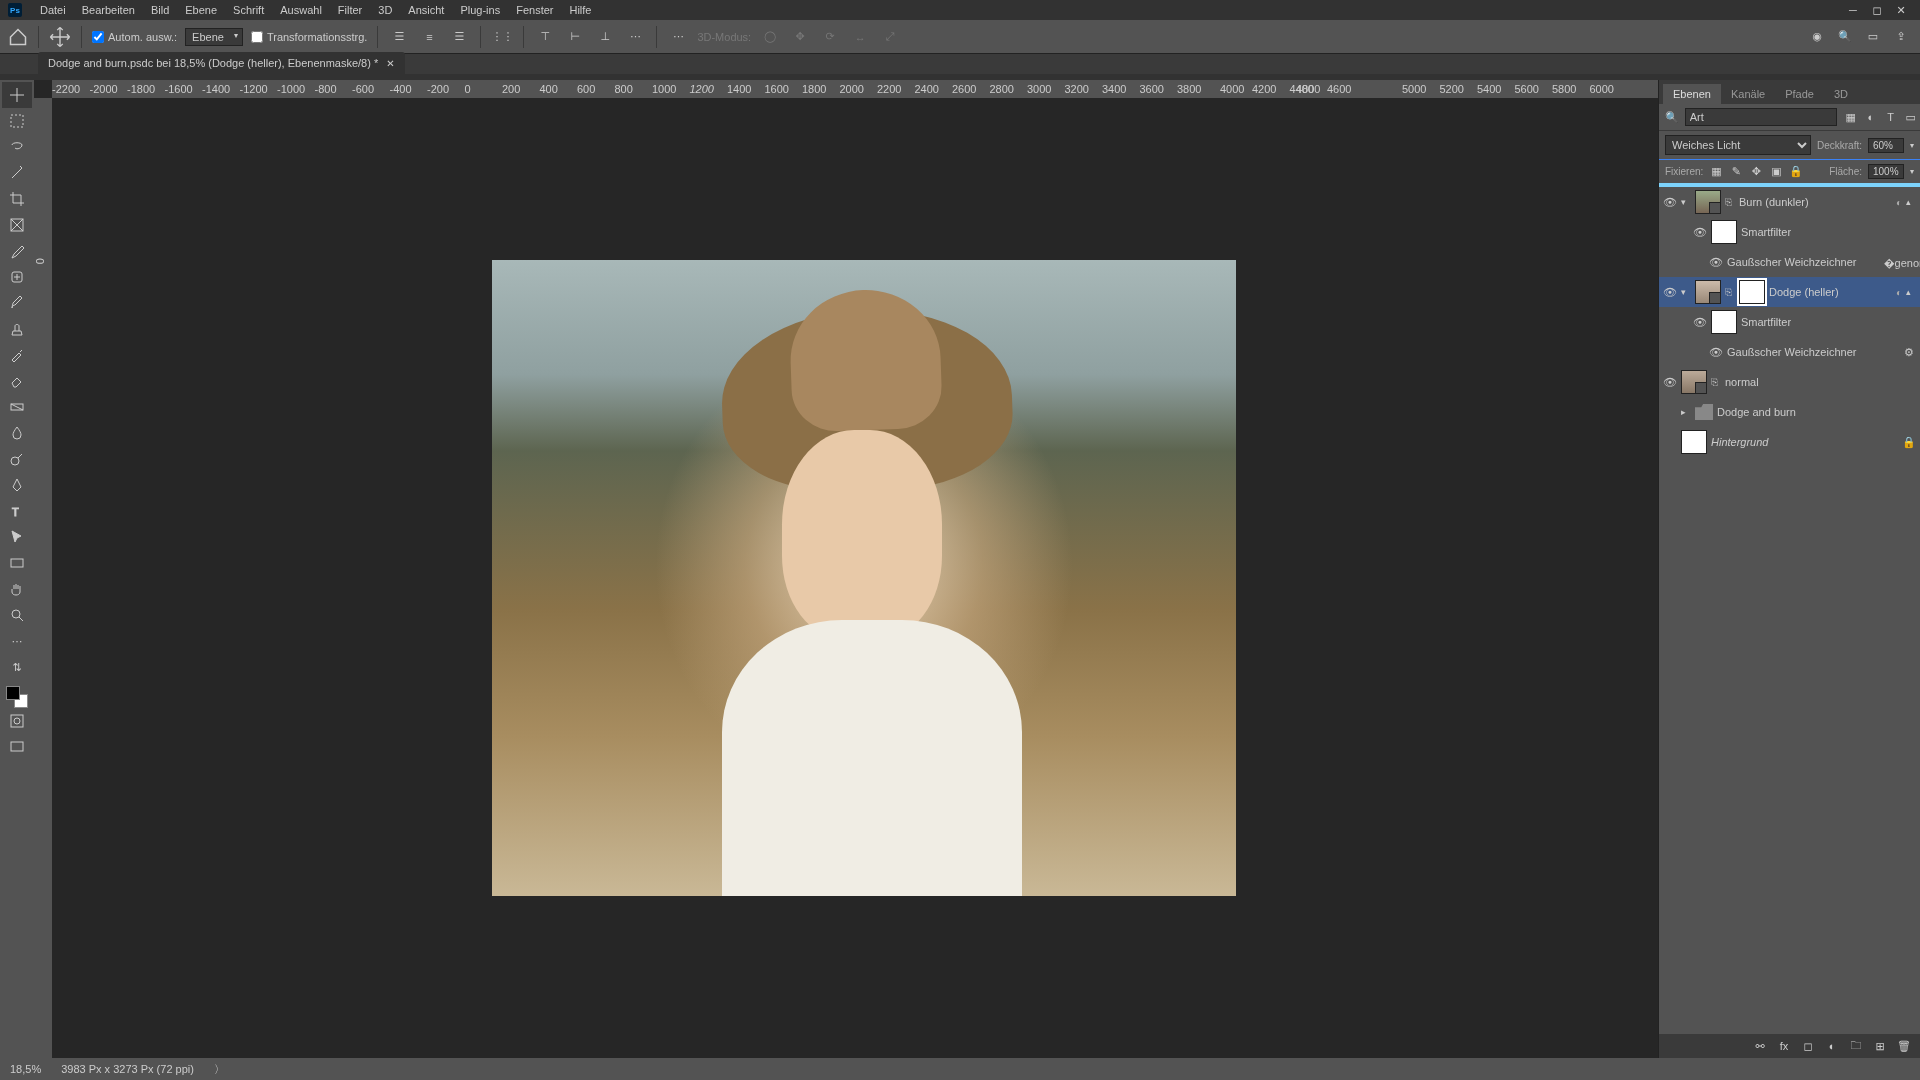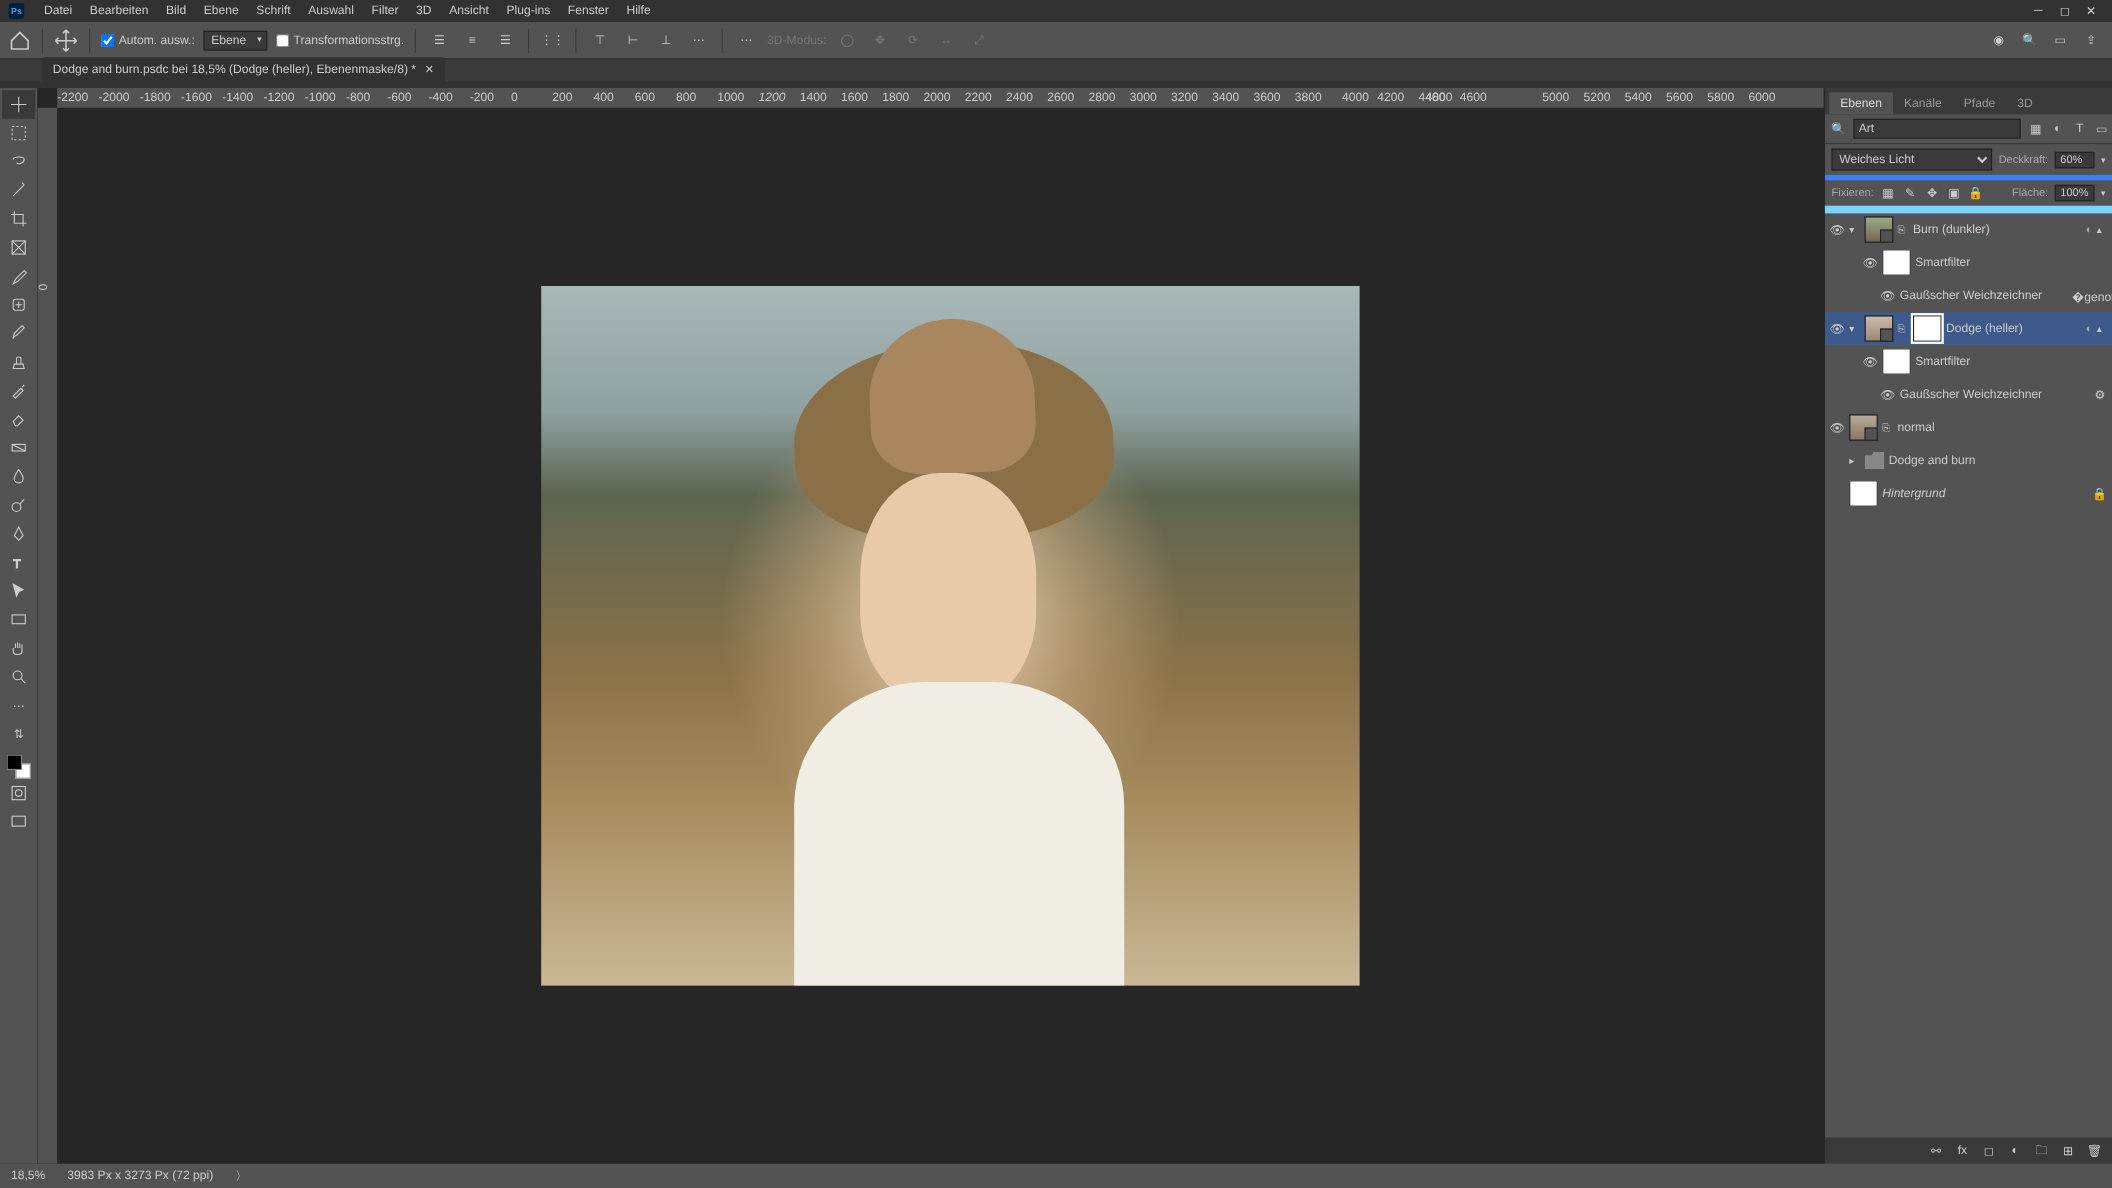--- a/index.html
+++ b/index.html
@@ -58,25 +58,25 @@
 
 .rightcol{width:262px;background:#535353;display:flex;flex-direction:column;border-left:1px solid #222}
 .panel-tabs{height:24px;background:#3a3a3a;display:flex;align-items:flex-end;padding:0 4px;gap:0}
 .ptab{padding:4px 10px;font-size:11px;color:#999;cursor:default}
 .ptab.active{background:#535353;color:#ddd}
 .panel-row{display:flex;align-items:center;padding:4px 6px;gap:6px;min-height:26px}
 .panel-row.search{border-bottom:1px solid #3a3a3a}
 .panel-row.search input{flex:1;background:#3a3a3a;border:1px solid #222;padding:2px 4px;color:#ccc}
 .panel-icons{display:flex;gap:4px;margin-left:auto}
 .panel-icons div{width:16px;height:16px;display:flex;align-items:center;justify-content:center}
-.blendrow{border-bottom:5px solid #3b82f6}
+.blendrow{border-bottom:1px solid #3b82f6}
 .blendrow select{background:#3a3a3a;border:1px solid #222;color:#ccc;padding:2px;flex:1}
 .lbl{font-size:10px;color:#aaa}
 .pct{background:#3a3a3a;border:1px solid #222;padding:1px 4px;width:36px;font-size:10px}
-.lockrow{border-bottom:7px solid #7dd3fc;font-size:10px}
+.lockrow{border-bottom:4px solid #7dd3fc;font-size:10px}
 .lockrow .licon{width:14px;height:14px;display:flex;align-items:center;justify-content:center}
 
 
 .layers{flex:1;overflow-y:auto}
 .layer{display:flex;align-items:center;min-height:30px;padding:1px 4px;gap:4px}
 .layer.sel{background:#3d5a8a}
 .eye{width:14px;height:14px;display:flex;align-items:center;justify-content:center;font-size:11px}
 .thumb{width:26px;height:24px;background:#888;border:1px solid #222;position:relative;background-size:cover}
 .thumb.mask{background:#fff}
 .thumb.so::after{content:"";position:absolute;bottom:-1px;right:-1px;width:10px;height:10px;background:#535353;border:1px solid #222;font-size:7px}

